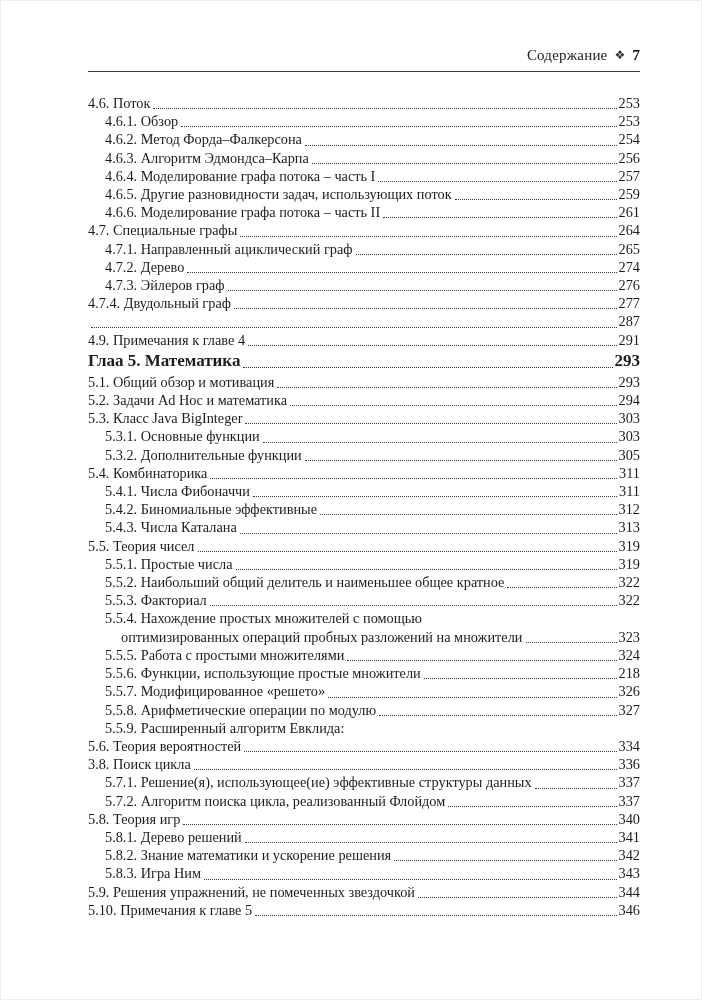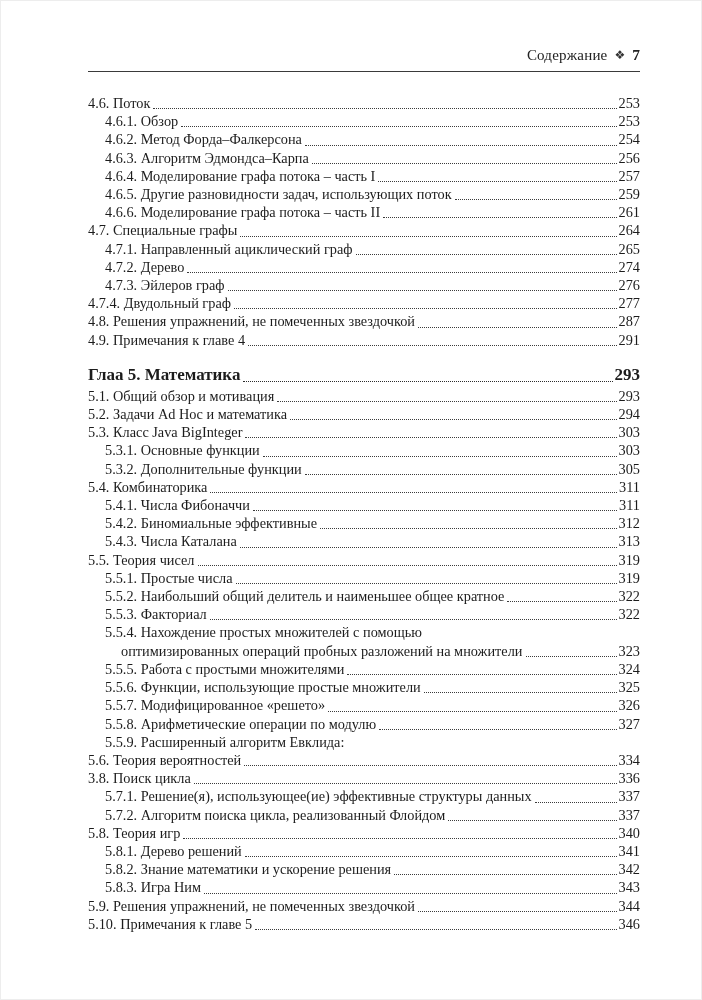--- a/index.html
+++ b/index.html
@@ -58,21 +58,21 @@
     border-bottom: 1.6px dotted #3b3b3b;
   }
   .row .pnum { flex: 0 0 auto; text-align: left; }
   .lvl0 { padding-left: 0; }
   .lvl1 { padding-left: 0; }
   .lvl2 { padding-left: 17px; }
   .lvl3 { padding-left: 33px; }
   .heading {
     font-weight: bold;
     font-size: 17px;
-    margin-top: 16px;
+    margin-top: 2px;
     margin-bottom: 2px;
     line-height: 20px;
   }
   .heading .dots::after { border-bottom: 1.8px dotted #2c2c2c; }
 </style>
 </head>
 <body>
 
 <div class="page">
 
@@ -139,21 +139,20 @@
     <span class="label">4.7.3. Эйлеров граф</span>
     <span class="dots"></span>
     <span class="pnum">276</span>
   </div>
       <div class="row lvl1">
     <span class="label">4.7.4. Двудольный граф</span>
     <span class="dots"></span>
     <span class="pnum">277</span>
   </div>
       <div class="row lvl1">
-    <span class="label">4.8. Решения упражнений, не помеченных звездочкой</span>
     <span class="dots"></span>
     <span class="pnum">287</span>
   </div>
       <div class="row lvl1">
     <span class="label">4.9. Примечания к главе 4</span>
     <span class="dots"></span>
     <span class="pnum">291</span>
   </div>
       <div class="row lvl0 heading">
     <span class="label">Глаа 5. Математика</span>
@@ -235,21 +234,21 @@
     <span class="pnum">323</span>
   </div>
       <div class="row lvl2">
     <span class="label">5.5.5. Работа с простыми множителями</span>
     <span class="dots"></span>
     <span class="pnum">324</span>
   </div>
       <div class="row lvl2">
     <span class="label">5.5.6. Функции, использующие простые множители</span>
     <span class="dots"></span>
-    <span class="pnum">325</span>
+    <span class="pnum">218</span>
   </div>
       <div class="row lvl2">
     <span class="label">5.5.7. Модифицированное «решето»</span>
     <span class="dots"></span>
     <span class="pnum">326</span>
   </div>
       <div class="row lvl2">
     <span class="label">5.5.8. Арифметические операции по модулю</span>
     <span class="dots"></span>
     <span class="pnum">327</span>

